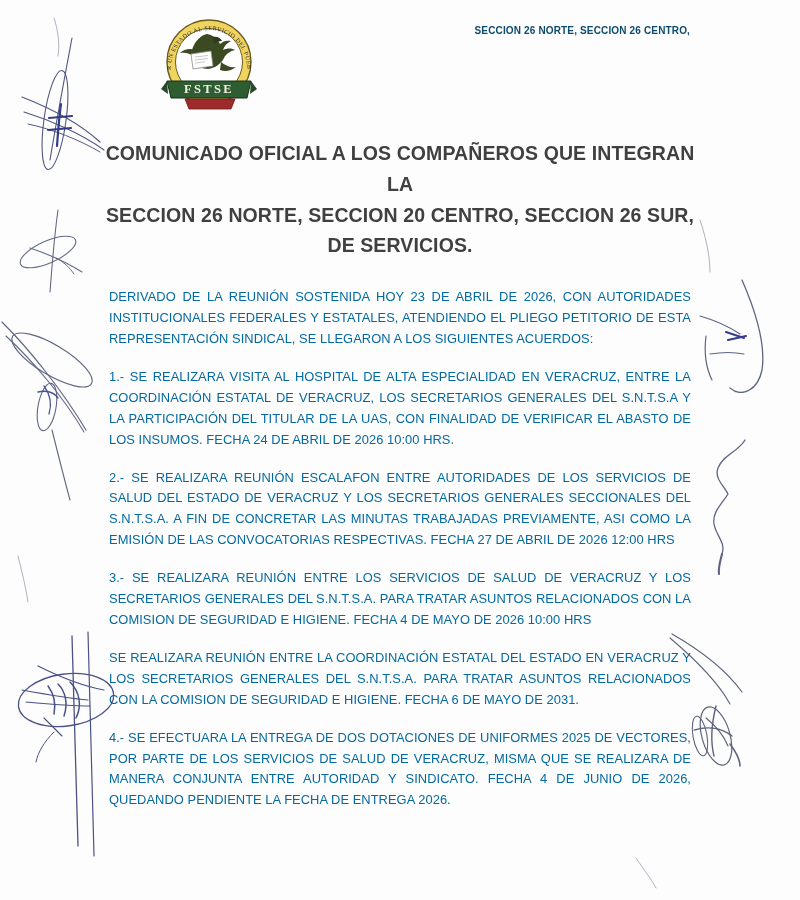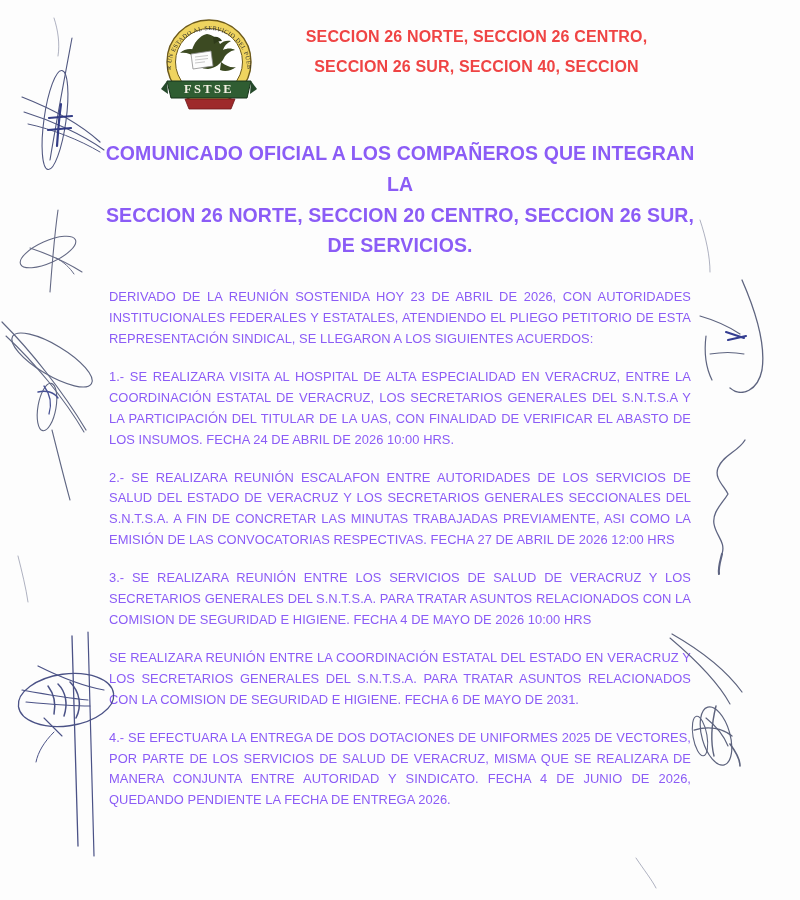--- a/index.html
+++ b/index.html
@@ -37,57 +37,57 @@
     align-items: flex-start;
     justify-content: space-between;
     padding: 10px 110px 0 155px;
     box-sizing: border-box;
     height: 122px;
   }
   .logo-left { width: 108px; height: 108px; flex: 0 0 108px; }
   .logo-right { width: 84px; height: 104px; flex: 0 0 84px; margin-top: 4px;}
   .header-sections {
     flex: 1 1 auto;
-    text-align: center;
-    font-size: 16px;
+    text-align: right;
+    font-size: 10px;
     font-weight: bold;
     line-height: 1.85;
     letter-spacing: 0.15px;
     padding-top: 12px;
-    color: #ef4444;
+    color: #0c4a6e;
   }
 
   
   .title {
     position: relative;
     z-index: 2;
     text-align: center;
     font-size: 19.5px;
     font-weight: bold;
     line-height: 1.58;
     letter-spacing: 0.1px;
-    color: #8b5cf6;
+    color: #404040;
     margin: 16px auto 0 auto;
     width: 600px;
   }
 
   
   .body-block {
     position: relative;
     z-index: 2;
     margin: 0 auto;
     width: 582px;
     padding-top: 26px;
   }
   .para {
     font-size: 12.9px;
     line-height: 1.62;
     text-align: justify;
     text-justify: inter-word;
-    color: #8b5cf6;
+    color: #0369a1;
     margin: 0 0 17px 0;
     letter-spacing: 0.05px;
   }
   .para:last-child { margin-bottom: 0; }
 </style>
 </head>
 <body>
 
 <div id="page">
 
@@ -127,21 +127,20 @@
         <path d="M12 71 L6 79 L13 84 Z" fill="#25492a"></path>
         <path d="M96 71 L102 79 L95 84 Z" fill="#25492a"></path>
         <text x="54" y="83" text-anchor="middle" font-family="'Liberation Serif', serif" font-size="12.5" letter-spacing="2.4" fill="#f4f1e4" font-weight="bold">FSTSE</text>
 
         <path d="M30 89 L80 89 L76 99 L34 99 Z" fill="#9e2a2b" stroke="#6c1819" stroke-width="0.8"></path>
       </svg>
     </div>
 
     <div class="header-sections">
       <div>SECCION 26 NORTE,  SECCION 26 CENTRO,</div>
-      <div>SECCION 26 SUR, SECCION 40, SECCION</div>
     </div>
 
   </div>
 
   <div class="title">
     <div>COMUNICADO OFICIAL A LOS COMPAÑEROS QUE INTEGRAN LA</div>
     <div>SECCION 26 NORTE,  SECCION 20 CENTRO,  SECCION 26 SUR,</div>
     <div>DE SERVICIOS.</div>
   </div>
 

